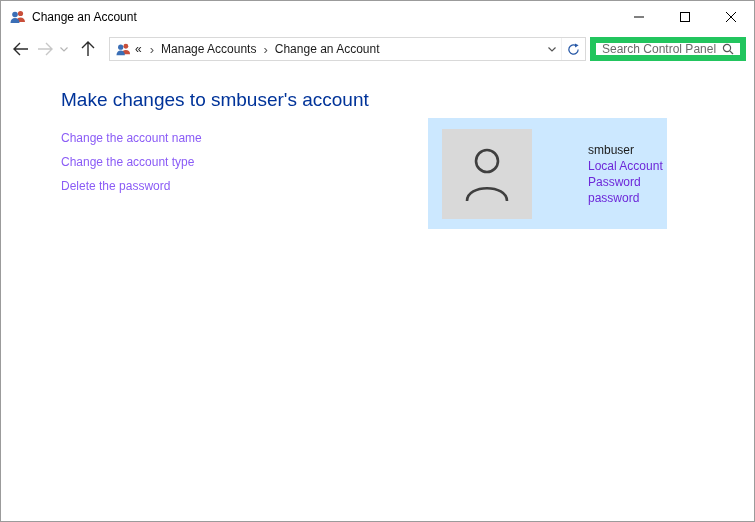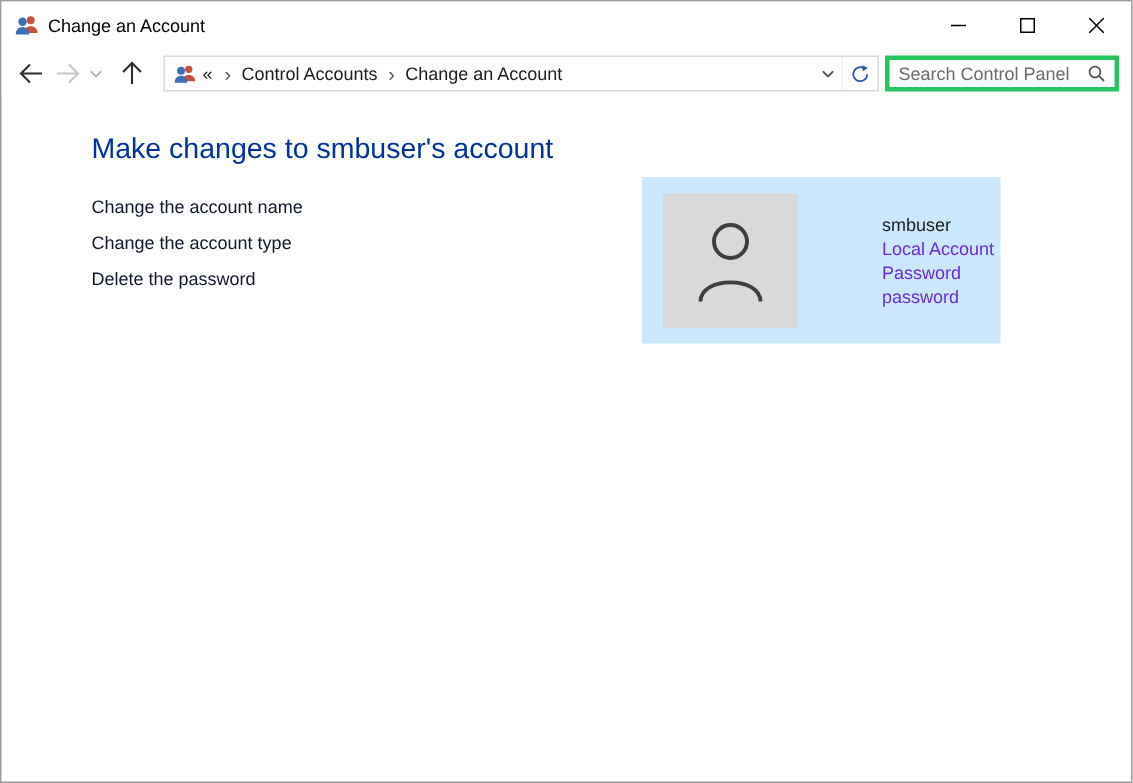--- a/index.html
+++ b/index.html
@@ -68,21 +68,21 @@
     display: flex; align-items: center; justify-content: center;
   }
   .refresh-btn {
     width: 24px; height: 22px; border: none; background: transparent;
     border-left: 1px solid #f0f0f0;
     display: flex; align-items: center; justify-content: center;
   }
 
   .searchbox {
     width: 156px; height: 24px;
-    border: 3px solid #22c55e;
+    border: 6px solid #22c55e;
     display: flex; align-items: center;
     background: #ffffff;
     padding: 0 6px 0 6px;
   }
   .searchbox input {
     flex: 1; min-width: 0;
     border: none; outline: none;
     font-family: "Liberation Sans", "DejaVu Sans", sans-serif;
     font-size: 12px; color: #1b1b1b;
     background: transparent;
@@ -92,21 +92,21 @@
   
   .content { padding: 23px 0 0 60px; position: relative; }
   .page-heading {
     font-size: 19px;
     font-weight: 400;
     color: #003399;
     margin-bottom: 20px;
   }
   .task-link {
     display: block;
-    color: #0f172a;
+    color: #8b5cf6;
     text-decoration: none;
     margin-bottom: 10px;
     width: max-content;
   }
   .manage-link { margin-top: 19px; }
 
   
   .user-tile {
     position: absolute;
     left: 427px; top: 117px;
@@ -185,21 +185,21 @@
     <span class="crumb-icon">
       <svg width="15" height="15" viewBox="0 0 16 16">
         <circle cx="10.5" cy="4.5" r="2.6" fill="#c94f3a"></circle>
         <path d="M6 13c0-3 2-4.5 4.5-4.5S15 10 15 13z" fill="#c94f3a"></path>
         <circle cx="5" cy="5.5" r="2.8" fill="#3b6fb6"></circle>
         <path d="M0.5 14c0-3.2 2-5 4.5-5s4.5 1.8 4.5 5z" fill="#3b6fb6"></path>
       </svg>
     </span>
     <span class="crumb-overflow">«</span>
     <span class="crumb-sep">›</span>
-    <a class="crumb-item">Control Accounts</a>
+    <a class="crumb-item">Manage Accounts</a>
     <span class="crumb-sep">›</span>
     <a class="crumb-item">Change an Account</a>
     <span class="addr-spacer"></span>
     <button class="addr-drop">
       <svg width="8" height="5" viewBox="0 0 8 5">
           <path d="M0.5 0.5 L4 4 L7.5 0.5" fill="none" stroke="#555" stroke-width="1.2"></path>
         </svg>
     </button>
     <button class="refresh-btn">
       <svg width="13" height="13" viewBox="0 0 14 14">

